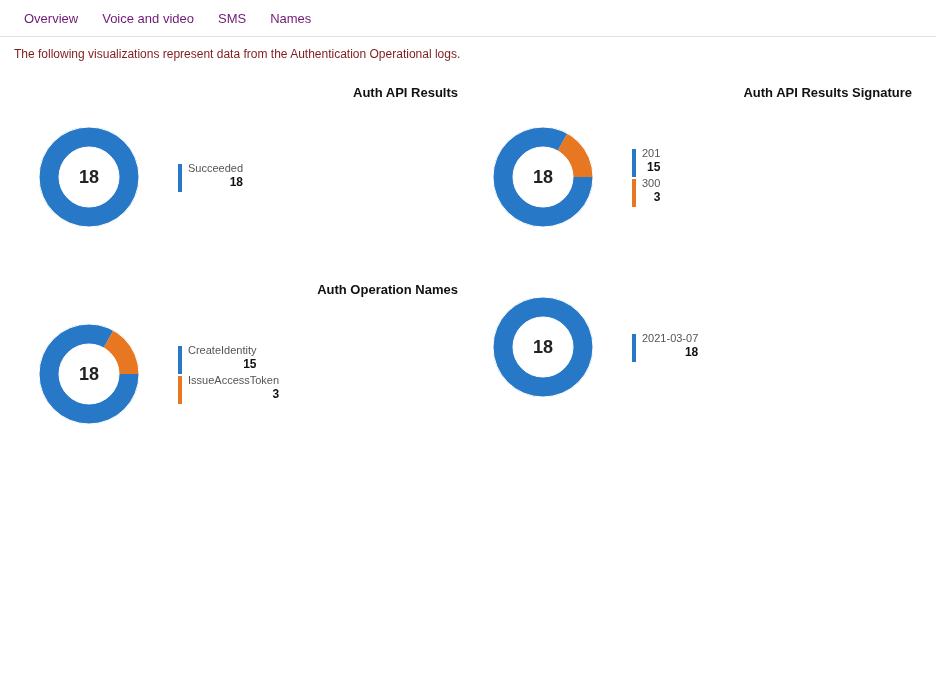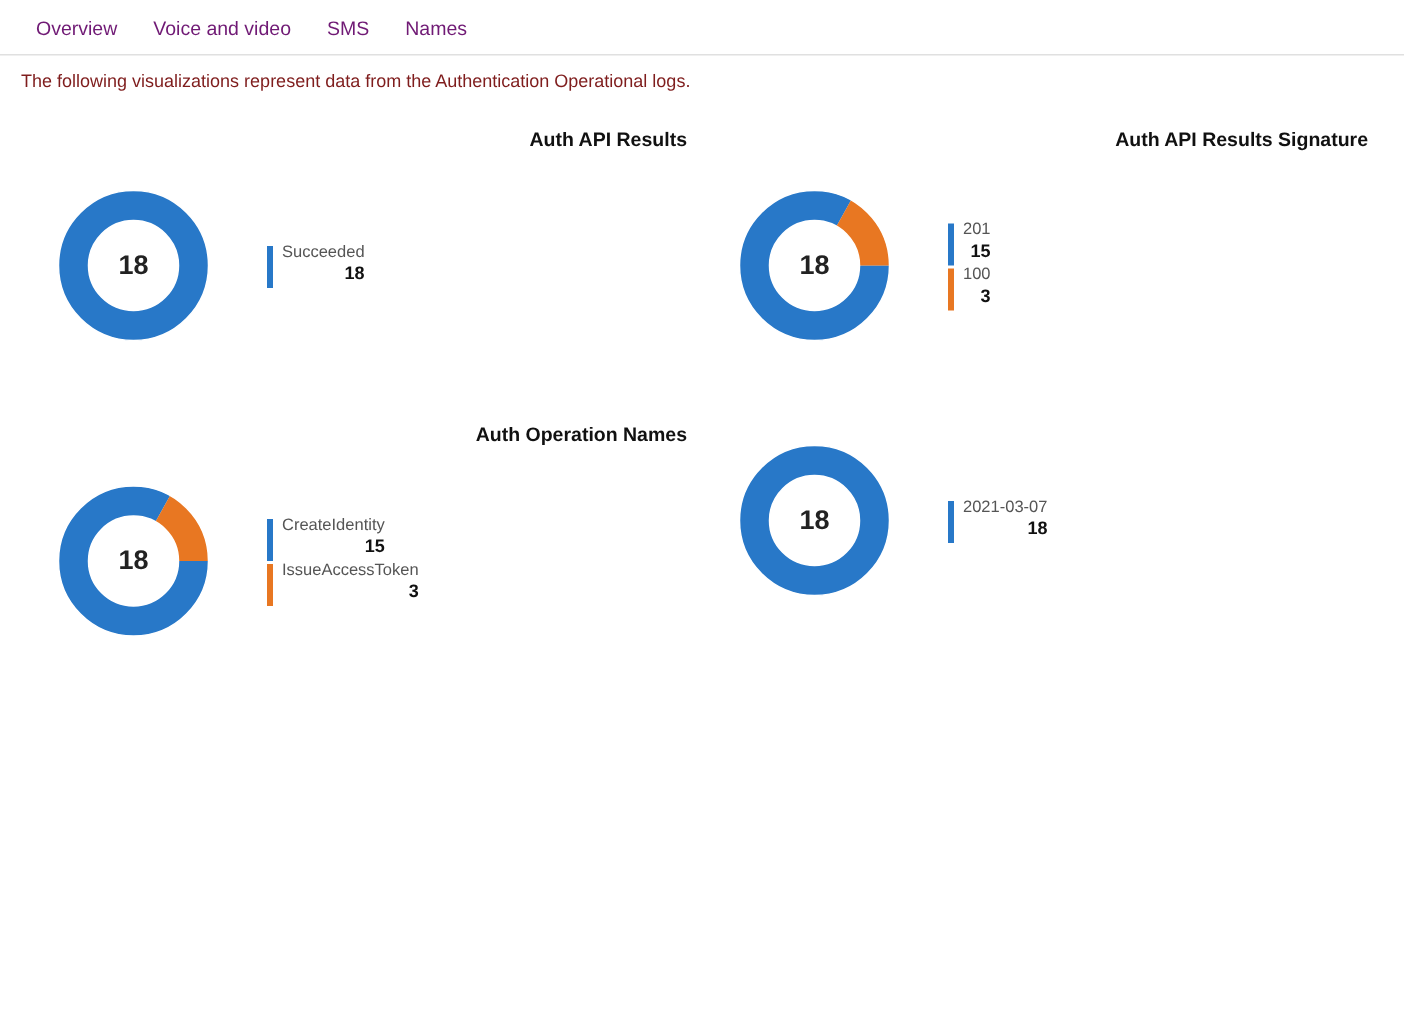--- a/index.html
+++ b/index.html
@@ -174,21 +174,21 @@
           <div class="legend-item">
             <div class="legend-color-bar" style="background-color: rgb(40, 120, 200);"></div>
             <div class="legend-text">
               <span class="legend-label">201</span>
               <span class="legend-value">15</span>
             </div>
           </div>
           <div class="legend-item">
             <div class="legend-color-bar" style="background-color: rgb(232, 119, 34);"></div>
             <div class="legend-text">
-              <span class="legend-label">100</span>
+              <span class="legend-label">300</span>
               <span class="legend-value">3</span>
             </div>
           </div>
         </div>
       </div>
     </div>
     <div class="chart-section">
       <div class="chart-section-title">Auth Operation Names</div>
       <div class="chart-content">
         <div class="donut-wrapper"><svg width="130" height="130" viewBox="0 0 130 130">

